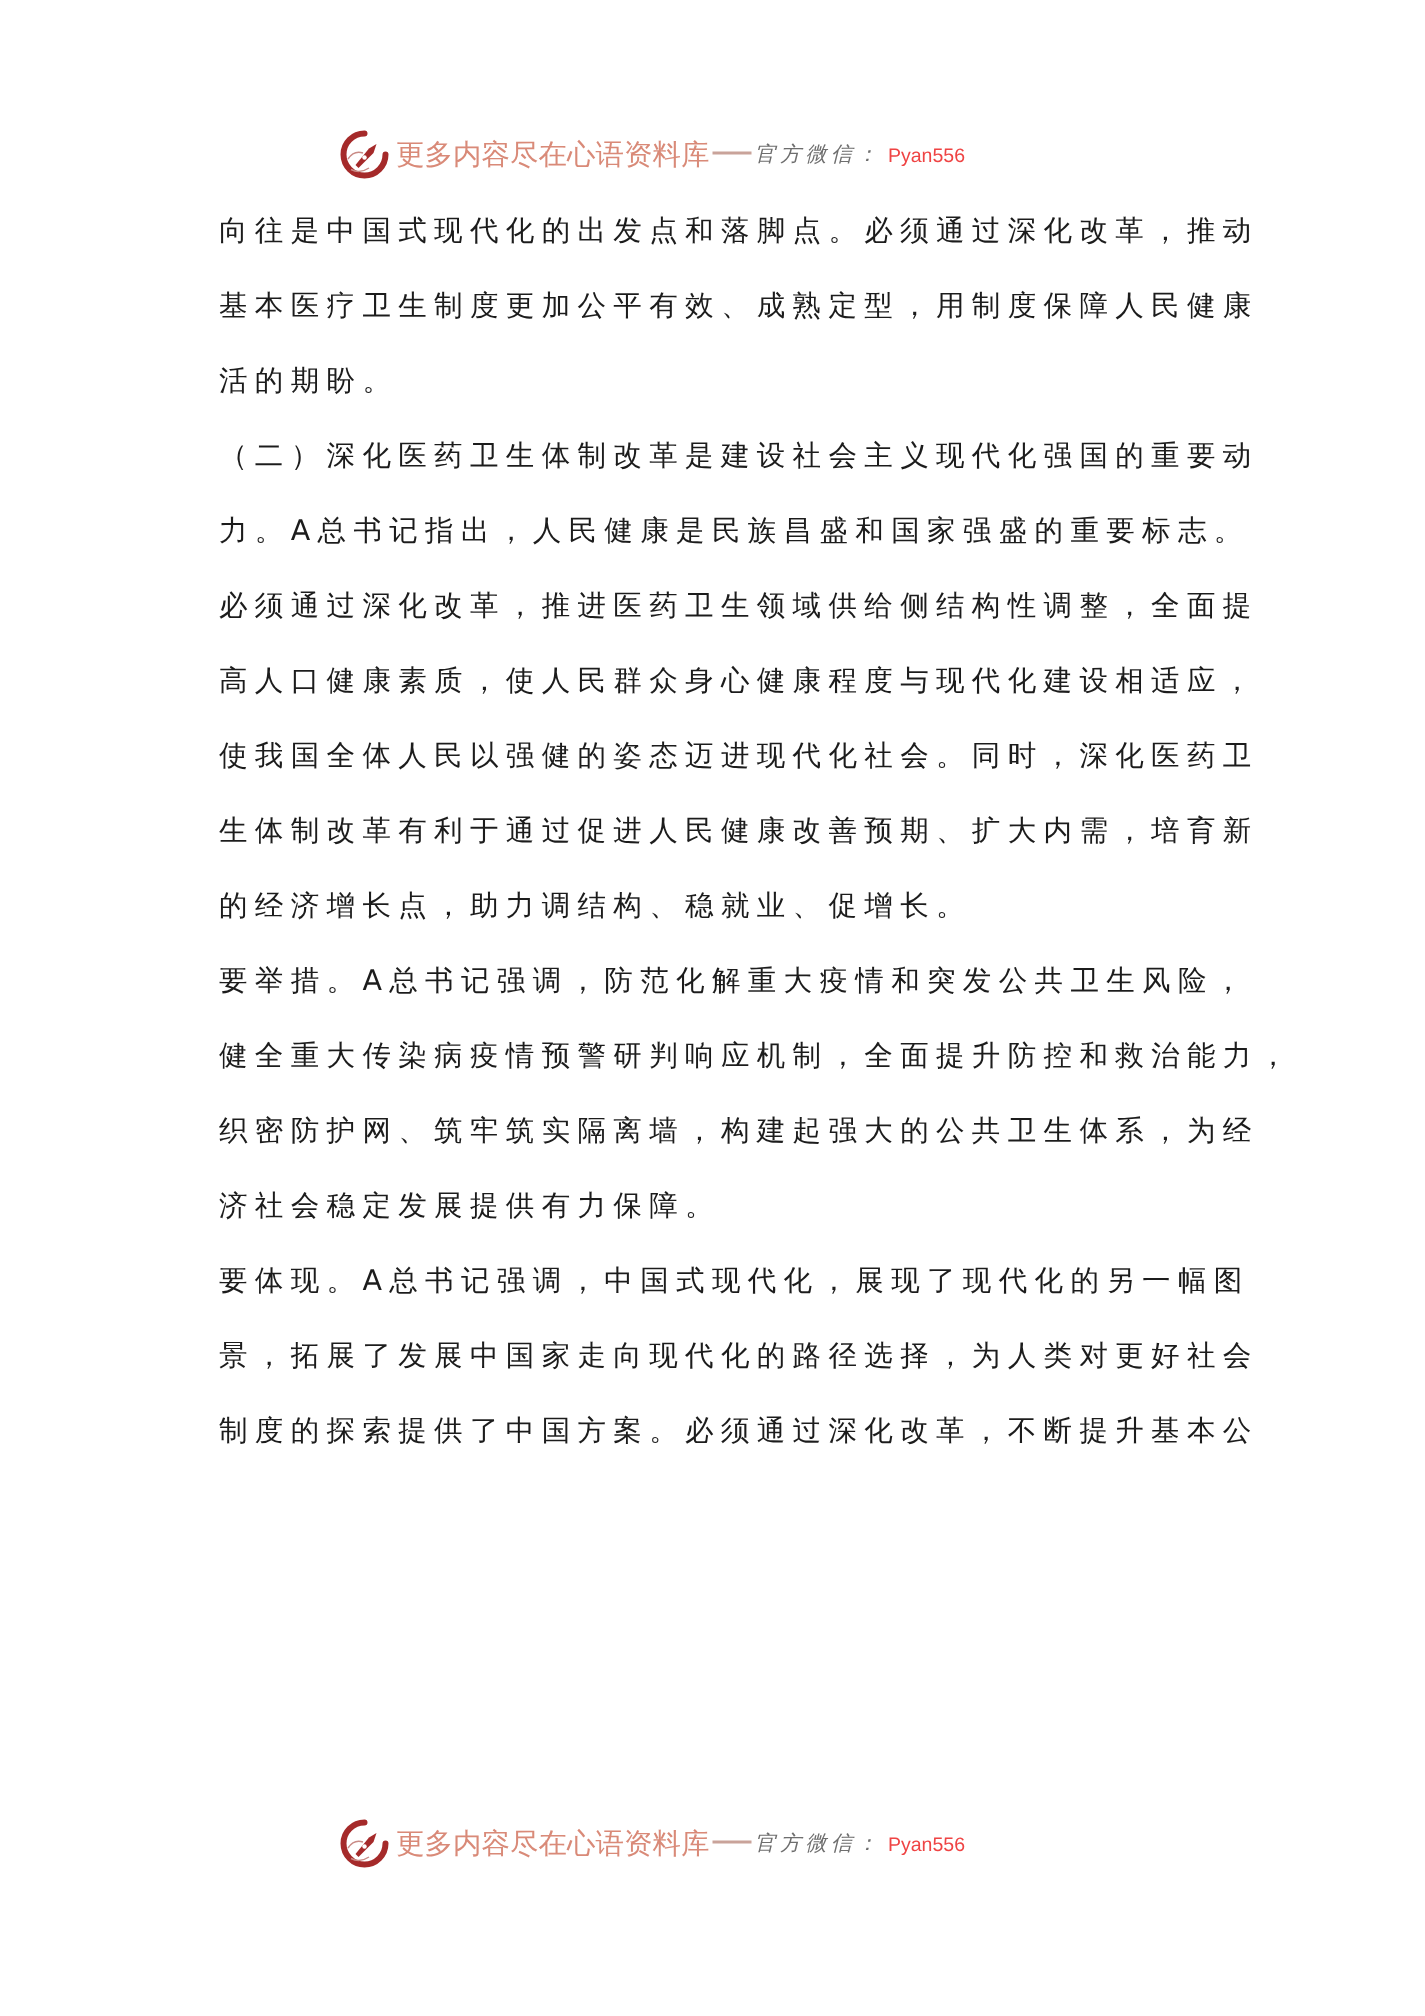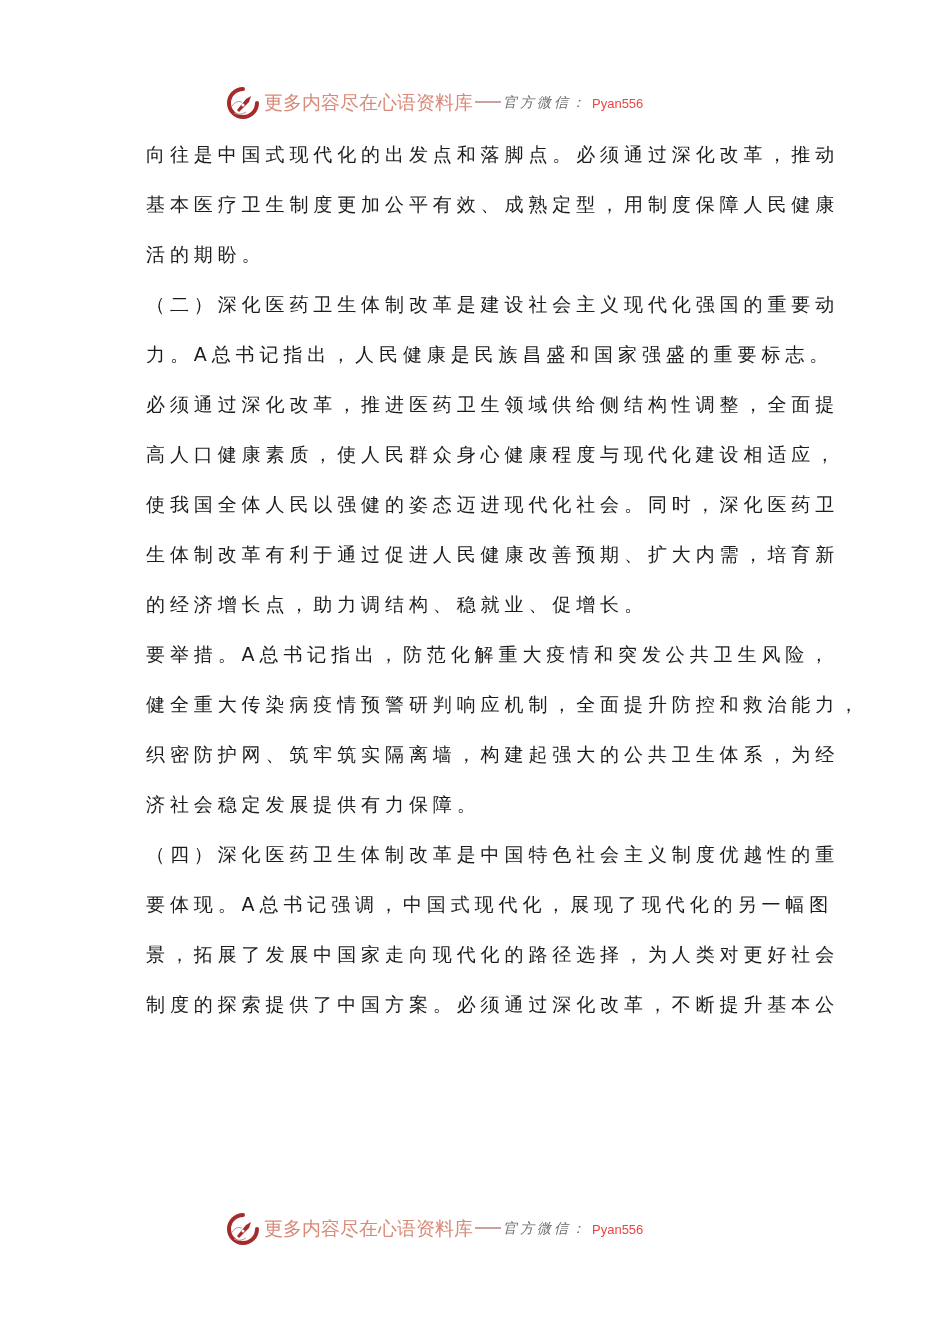--- a/index.html
+++ b/index.html
@@ -96,25 +96,24 @@
   <div class="line">向往是中国式现代化的出发点和落脚点。必须通过深化改革，推动</div>
   <div class="line">基本医疗卫生制度更加公平有效、成熟定型，用制度保障人民健康</div>
   <div class="line">活的期盼。</div>
   <div class="line">（二）深化医药卫生体制改革是建设社会主义现代化强国的重要动</div>
   <div class="line">力。A总书记指出，人民健康是民族昌盛和国家强盛的重要标志。</div>
   <div class="line">必须通过深化改革，推进医药卫生领域供给侧结构性调整，全面提</div>
   <div class="line">高人口健康素质，使人民群众身心健康程度与现代化建设相适应，</div>
   <div class="line">使我国全体人民以强健的姿态迈进现代化社会。同时，深化医药卫</div>
   <div class="line">生体制改革有利于通过促进人民健康改善预期、扩大内需，培育新</div>
   <div class="line">的经济增长点，助力调结构、稳就业、促增长。</div>
-  <div class="line">要举措。A总书记指出，防范化解重大疫情和突发公共卫生风险，</div>
+  <div class="line">要举措。A总书记强调，防范化解重大疫情和突发公共卫生风险，</div>
   <div class="line">健全重大传染病疫情预警研判响应机制，全面提升防控和救治能力，</div>
   <div class="line">织密防护网、筑牢筑实隔离墙，构建起强大的公共卫生体系，为经</div>
   <div class="line">济社会稳定发展提供有力保障。</div>
-  <div class="line">（四）深化医药卫生体制改革是中国特色社会主义制度优越性的重</div>
   <div class="line">要体现。A总书记强调，中国式现代化，展现了现代化的另一幅图</div>
   <div class="line">景，拓展了发展中国家走向现代化的路径选择，为人类对更好社会</div>
   <div class="line">制度的探索提供了中国方案。必须通过深化改革，不断提升基本公</div>
 </div>
 
 <div class="watermark bottom">
   <svg class="wm-logo" viewBox="0 0 34 34">
     <path d="M17 3 A14 14 0 1 0 31 17" fill="none" stroke="#a52a2a" stroke-width="4" stroke-linecap="round"></path>
     <path d="M11 24 L20 13 L25 10 L23 16 L13 26 Z" fill="#a52a2a"></path>
     <path d="M6 20 Q10 14 16 16" fill="none" stroke="#c98b86" stroke-width="1"></path>

